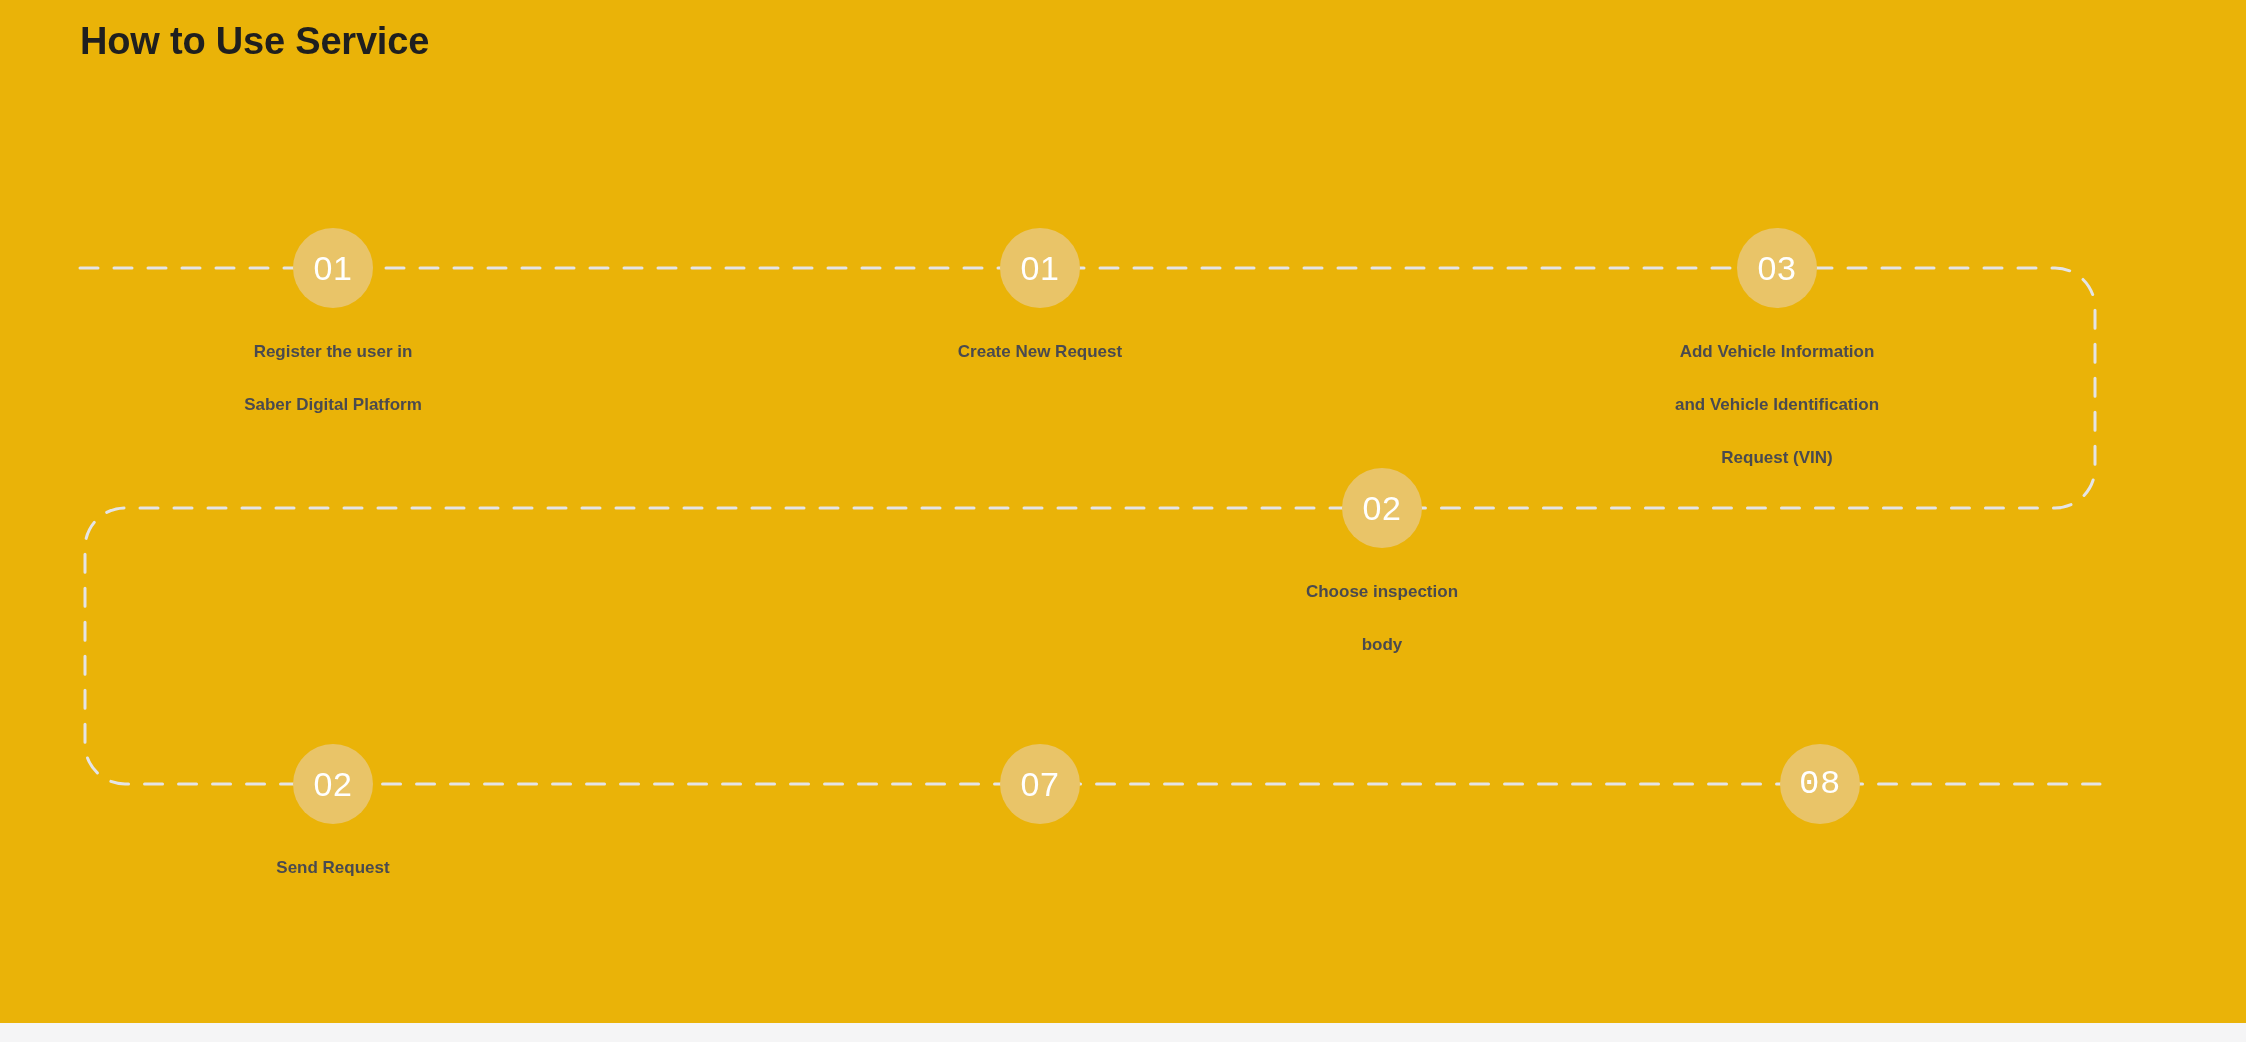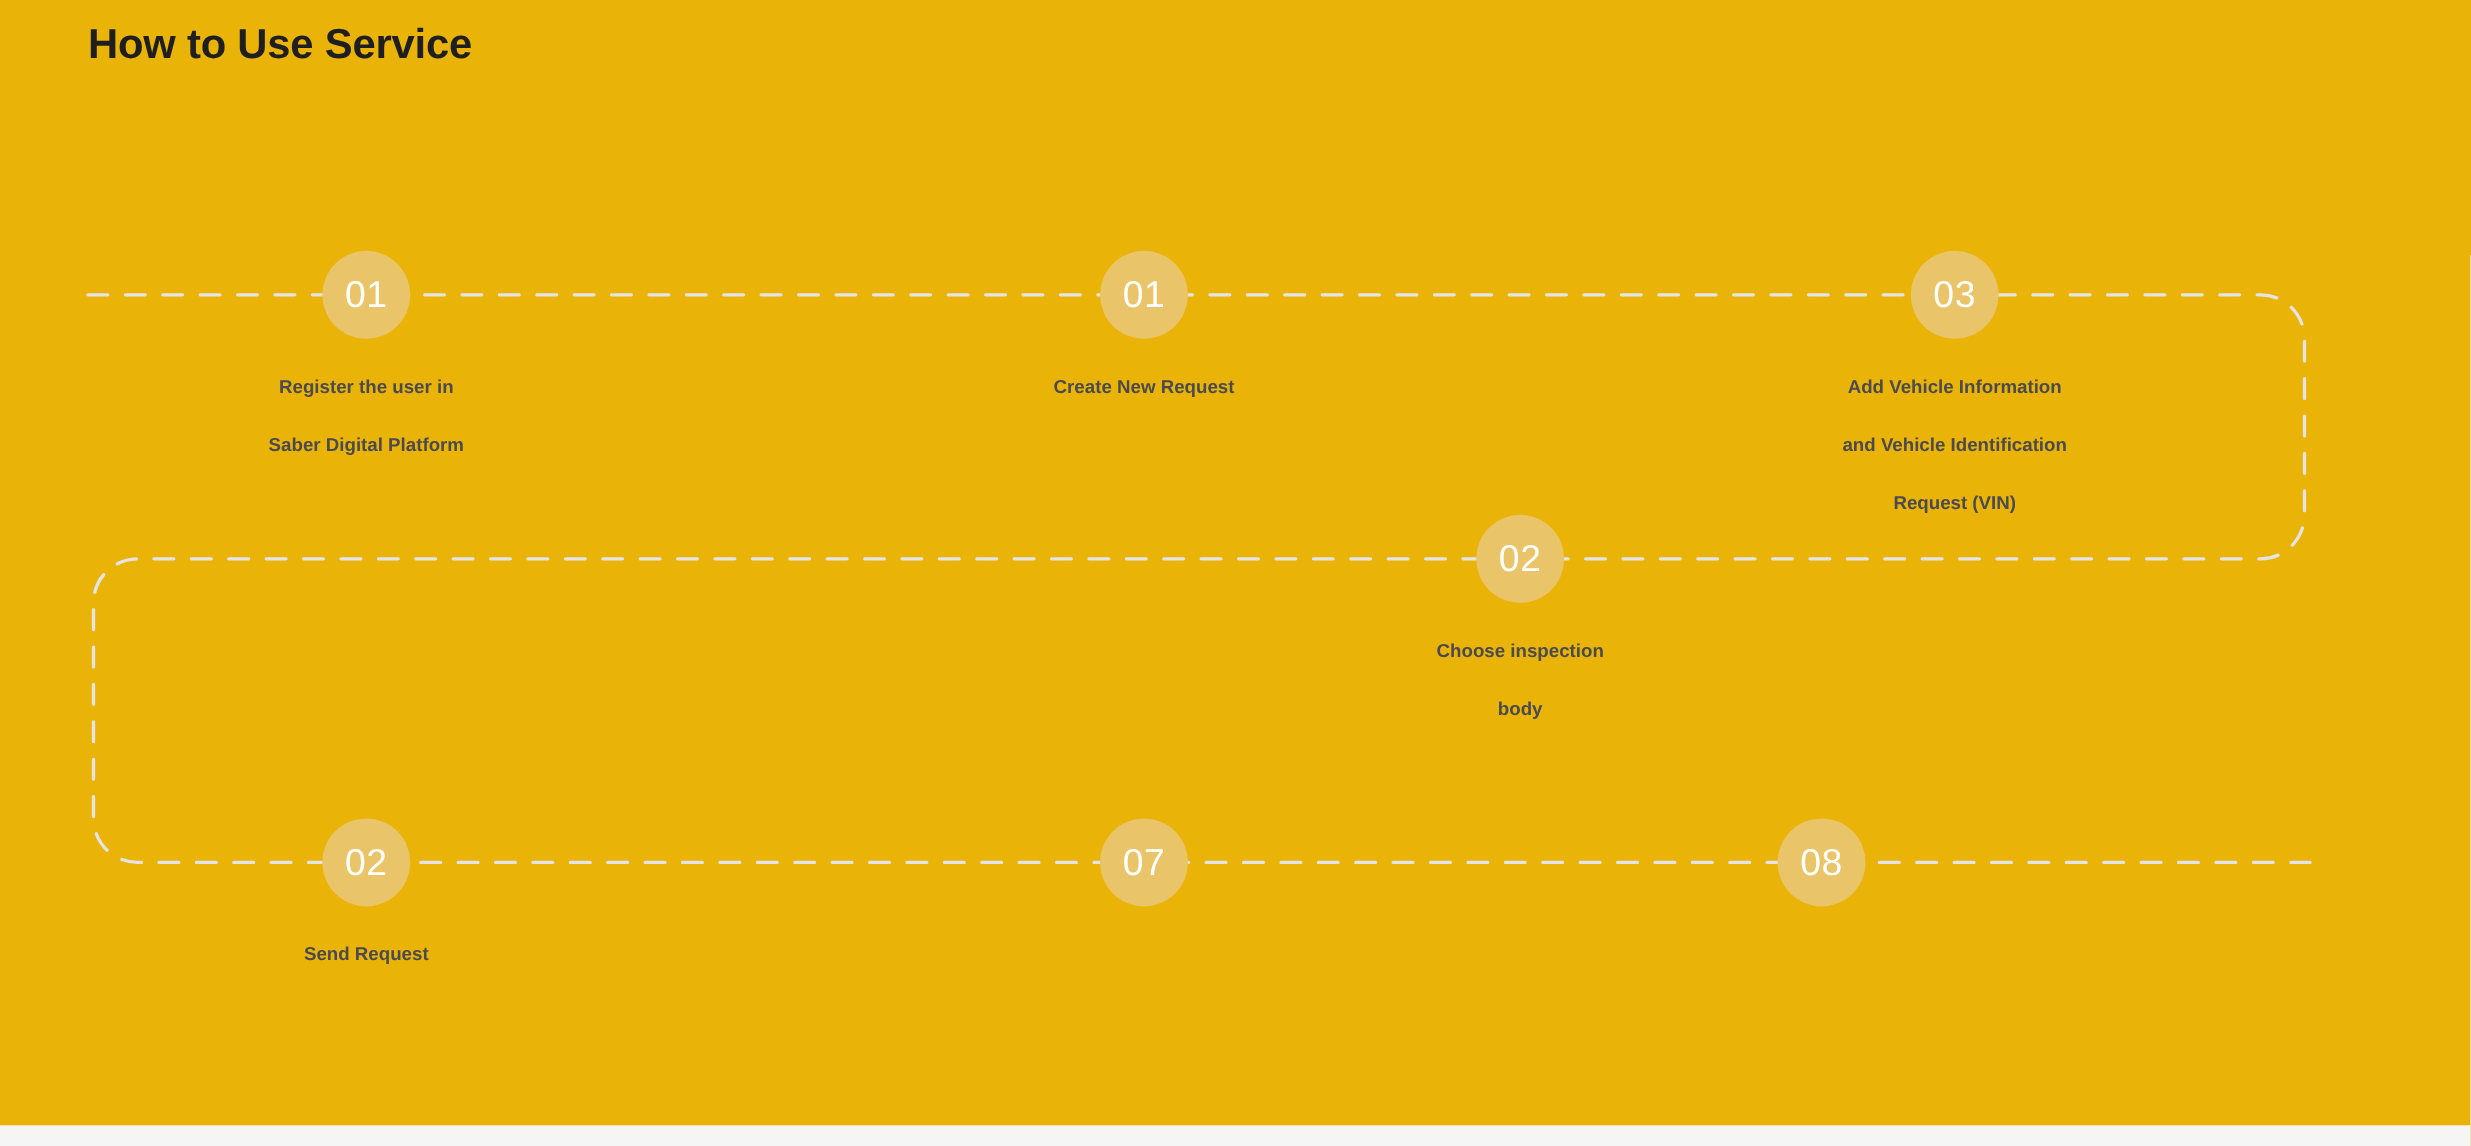--- a/index.html
+++ b/index.html
@@ -156,21 +156,21 @@
       </div>
       <div class="step-label">Send Request</div>
     </div>
 
     <div class="step" style="left:1040px; top:744px;">
       <div class="step-circle">
         <span class="step-number">07</span>
       </div>
     </div>
 
-    <div class="step" style="left:1656px; top:744px;">
+    <div class="step" style="left:1820px; top:744px;font-family:Liberation Mono, monospace;">
       <div class="step-circle">
         <span class="step-number">08</span>
       </div>
     </div>
 
   </div>
 
   <div id="footer-band"></div>
 
 </div>

